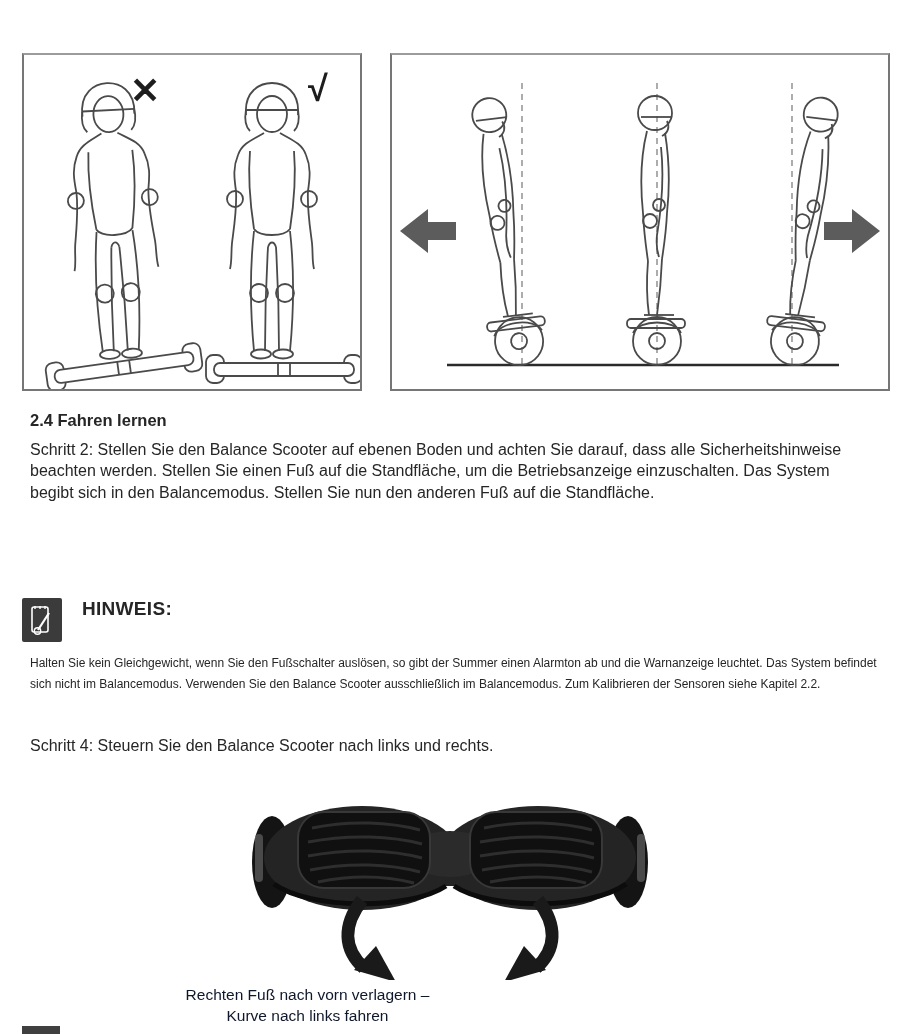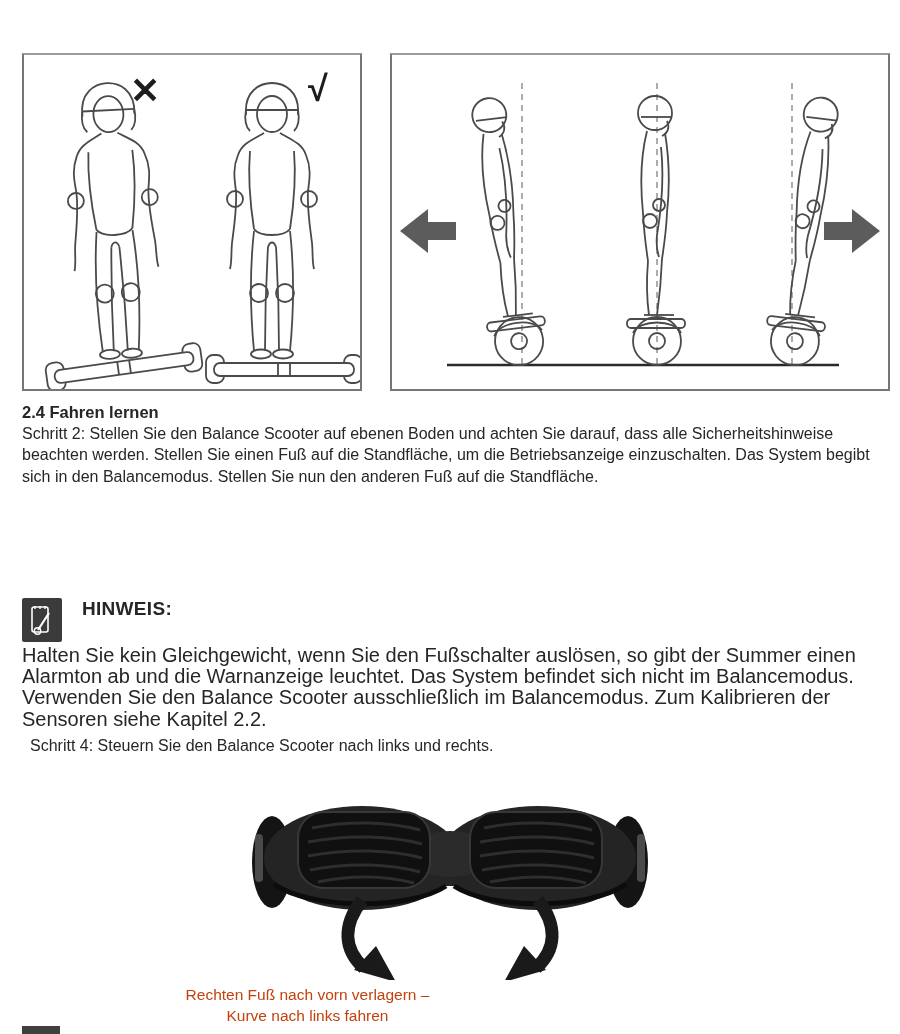--- a/index.html
+++ b/index.html
@@ -8,29 +8,29 @@
     font-family:"Liberation Sans", sans-serif; color:#262626; overflow:hidden;
   }
   .illus-box {
     position:absolute; box-sizing:border-box; background:#fff;
     border:2px solid #767676; border-top-color:#9b9b9b;
   }
   .box-stance { left:22px; top:53px; width:340px; height:338px; }
   .box-lean  { left:390px; top:53px; width:500px; height:338px; }
   .text-main { position:absolute; left:22px; top:402px; width:862px; font-size:16px; line-height:21.2px; }
   .sec-title { font-weight:bold; font-size:16.5px; margin:0 0 1px 0; }
-  .text-main p { margin:0; }
+  .text-main p { margin:8px; }
   .note-row  { position:absolute; left:22px; top:598px; height:44px; display:flex; }
   .note-icon { width:40px; height:44px; background:#3b3b3b; border-radius:2px; display:flex; align-items:center; justify-content:center; }
   .note-label{ font-size:19px; font-weight:bold; margin-left:20px; letter-spacing:.3px; }
-  .note-body { position:absolute; left:22px; top:645px; width:862px; font-size:20px; line-height:21.2px; margin:0; }
+  .note-body { position:absolute; left:22px; top:645px; width:862px; font-size:12px; line-height:21.2px; margin:8px; }
   .steps2    { position:absolute; left:22px; top:727px; width:862px; font-size:16px; line-height:21.2px; }
   .steps2 p  { margin:8px; }
   .board-wrap{ position:absolute; left:250px; top:798px; width:400px; height:182px; }
-  .caption   { position:absolute; font-size:15.5px; line-height:20.5px; text-align:center; color:#c2410c; }
+  .caption   { position:absolute; font-size:15.5px; line-height:20.5px; text-align:center; color:#0f172a; }
   .caption-left  { left:105px; top:985px; width:405px; }
   .caption-right { left:485px; top:991px; width:360px; }
   .stub-icon { position:absolute; left:22px; top:1026px; width:38px; height:8px; background:#3f3f3f; }
   svg { display:block; }
 </style>
 </head>
 <body>
 
 <div class="page">
 

